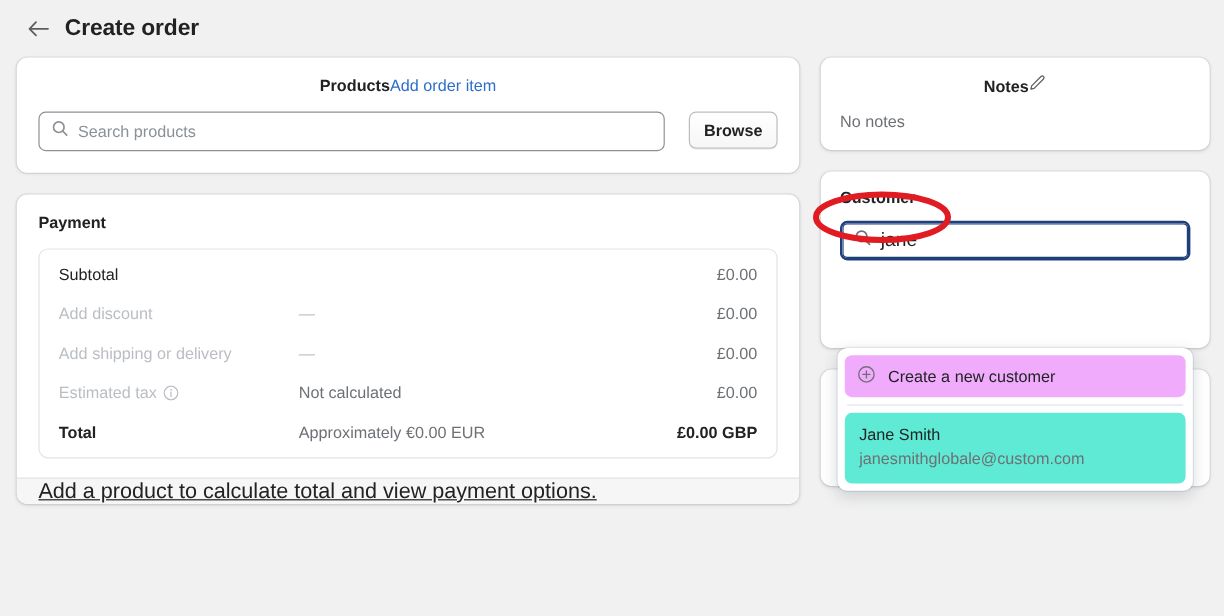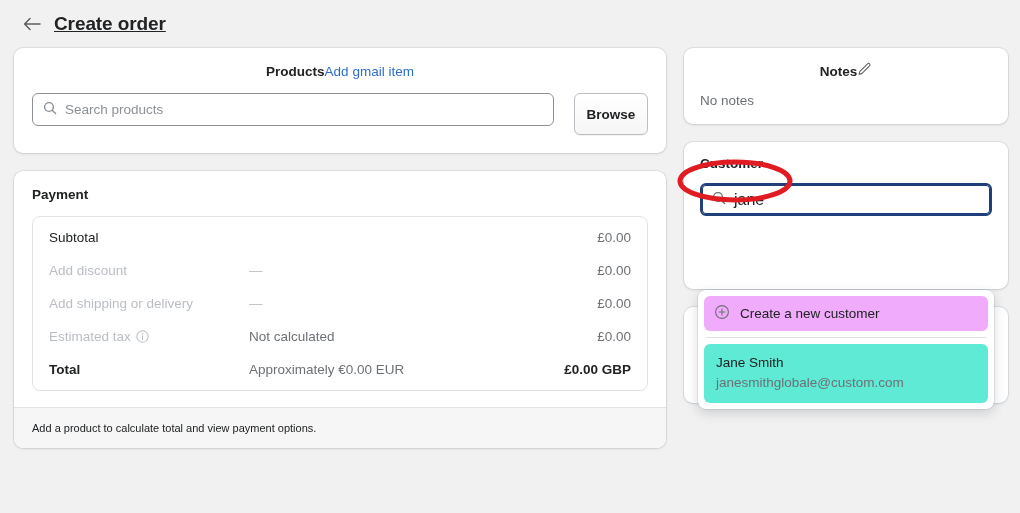--- a/index.html
+++ b/index.html
@@ -29,21 +29,20 @@
     font-size: 17px;
     line-height: 1;
     cursor: pointer;
     background: none; border: none; padding: 0;
   }
   .page-title {
     font-size: 19px;
     font-weight: bold;
     letter-spacing: -0.1px;
     color: #202223;
-    text-decoration: underline;
   }
 
   
   .layout {
     display: flex;
     gap: 18px;
     padding: 8px 14px 0 14px;
     align-items: flex-start;
   }
   .col-main { width: 652px; flex: none; }
@@ -92,21 +91,21 @@
     border-radius: 6px;
     padding: 0 10px;
     background: #fff;
   }
   .field .ph {
     font-size: 13.5px;
     color: #8c9196;
   }
   .icon-search { flex: none; display: block; }
   .btn {
-    height: 42px;
+    height: 31px;
     min-width: 74px;
     border: 1px solid #babec3;
     border-radius: 6px;
     background: linear-gradient(180deg,#ffffff,#f6f6f7);
     font-family: "Liberation Sans", sans-serif;
     font-size: 13.5px;
     font-weight: bold;
     color: #202223;
     cursor: pointer;
     box-shadow: 0 1px 0 rgba(22,29,37,0.05);
@@ -134,23 +133,24 @@
   .pay-row.tax .pay-label { color: #babec3; }
   .pay-row.tax .pay-mid { color: #6d7175; }
   .pay-row.total .pay-label { font-weight: bold; color: #202223; }
   .pay-row.total .pay-mid { color: #6d7175; }
   .pay-row.total .pay-amt { font-weight: bold; color: #202223; }
   .info-icon { display: inline-flex; color: #babec3; }
 
   .card-footer {
     border-top: 1px solid #e1e3e5;
     background: #f6f6f7;
-    padding: 14px 18px;
-    font-size: 11px;
-    color: #202223;
+    padding: 0 18px;
+    font-size: 18px;
+    color: #202223;
+    text-decoration: underline;
   }
 
   
   .side-title { font-size: 13.5px; font-weight: bold; color: #202223; }
   .pencil { cursor: pointer; color: #5c5f62; display: block; }
   .muted { font-size: 13.5px; color: #6d7175; margin-top: 12px; }
 
   .field-focus {
     margin-top: 12px;
     display: flex;
@@ -229,21 +229,21 @@
 </div>
 
 <div class="layout">
 
   <div class="col-main">
 
     <div class="card">
       <div class="card-pad">
         <div class="card-head">
           <div class="card-title">Products</div>
-          <a class="link-action">Add gmail item</a>
+          <a class="link-action">Add order item</a>
         </div>
         <div class="search-row">
           <div class="field">
             <span class="icon-search">
               <svg width="14" height="14" viewBox="0 0 14 14" fill="none" aria-hidden="true">
                 <circle cx="6" cy="6" r="4.4" stroke="#8c9196" stroke-width="1.4"></circle>
                 <path d="M9.4 9.4L12.6 12.6" stroke="#8c9196" stroke-width="1.4" stroke-linecap="round"></path>
               </svg>
             </span>
             <span class="ph">Search products</span>

